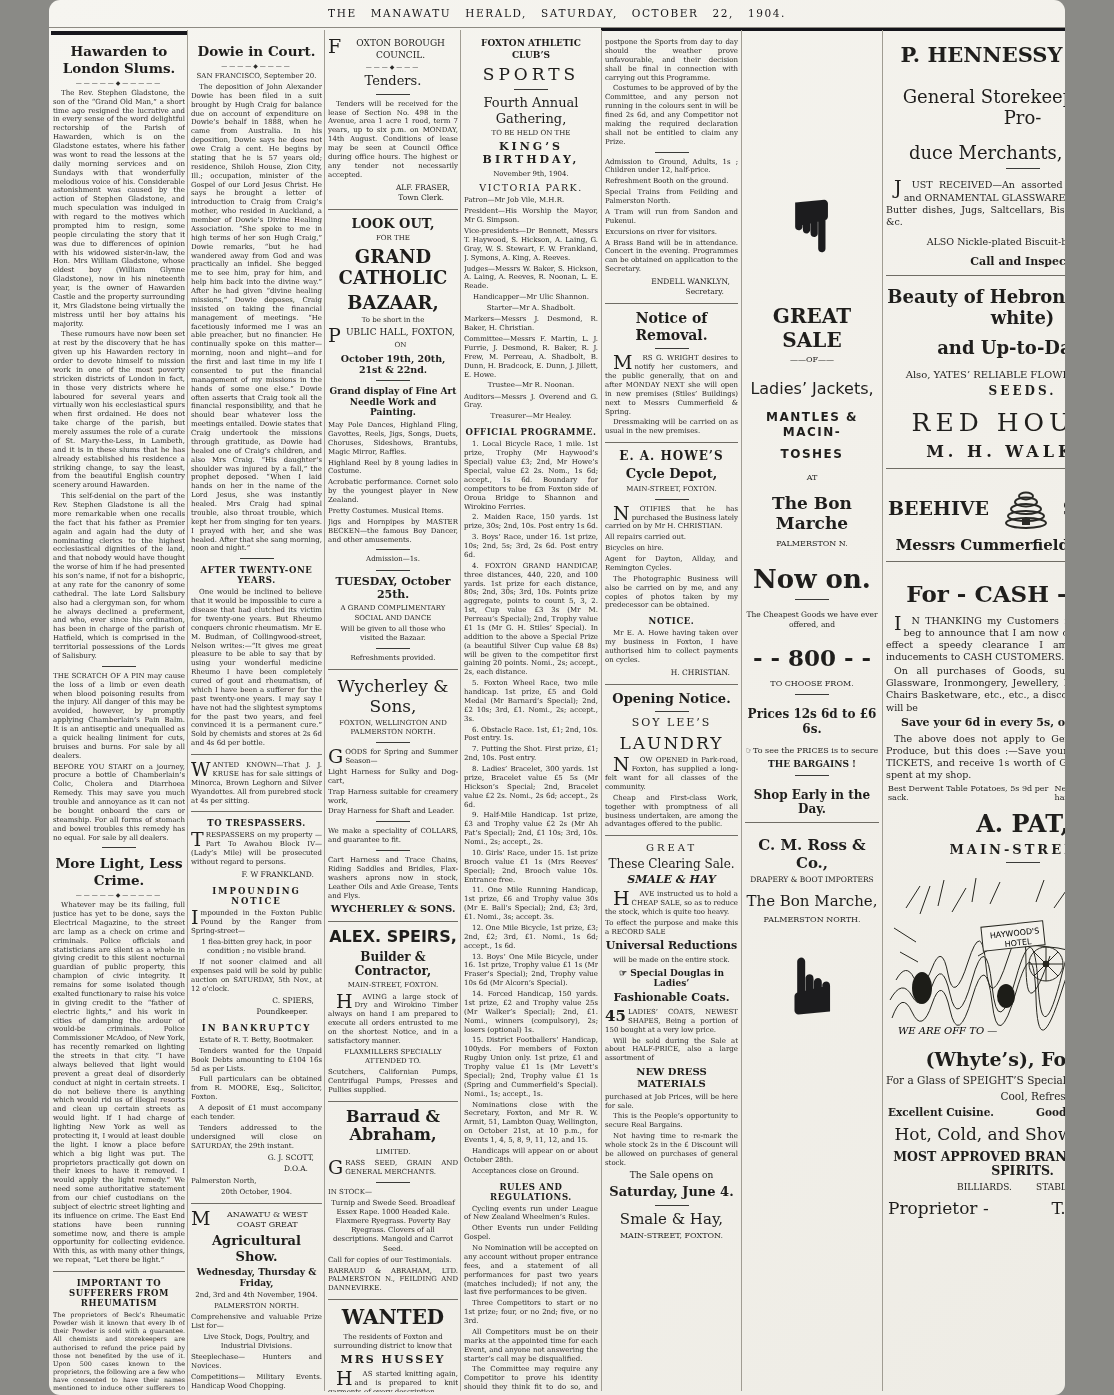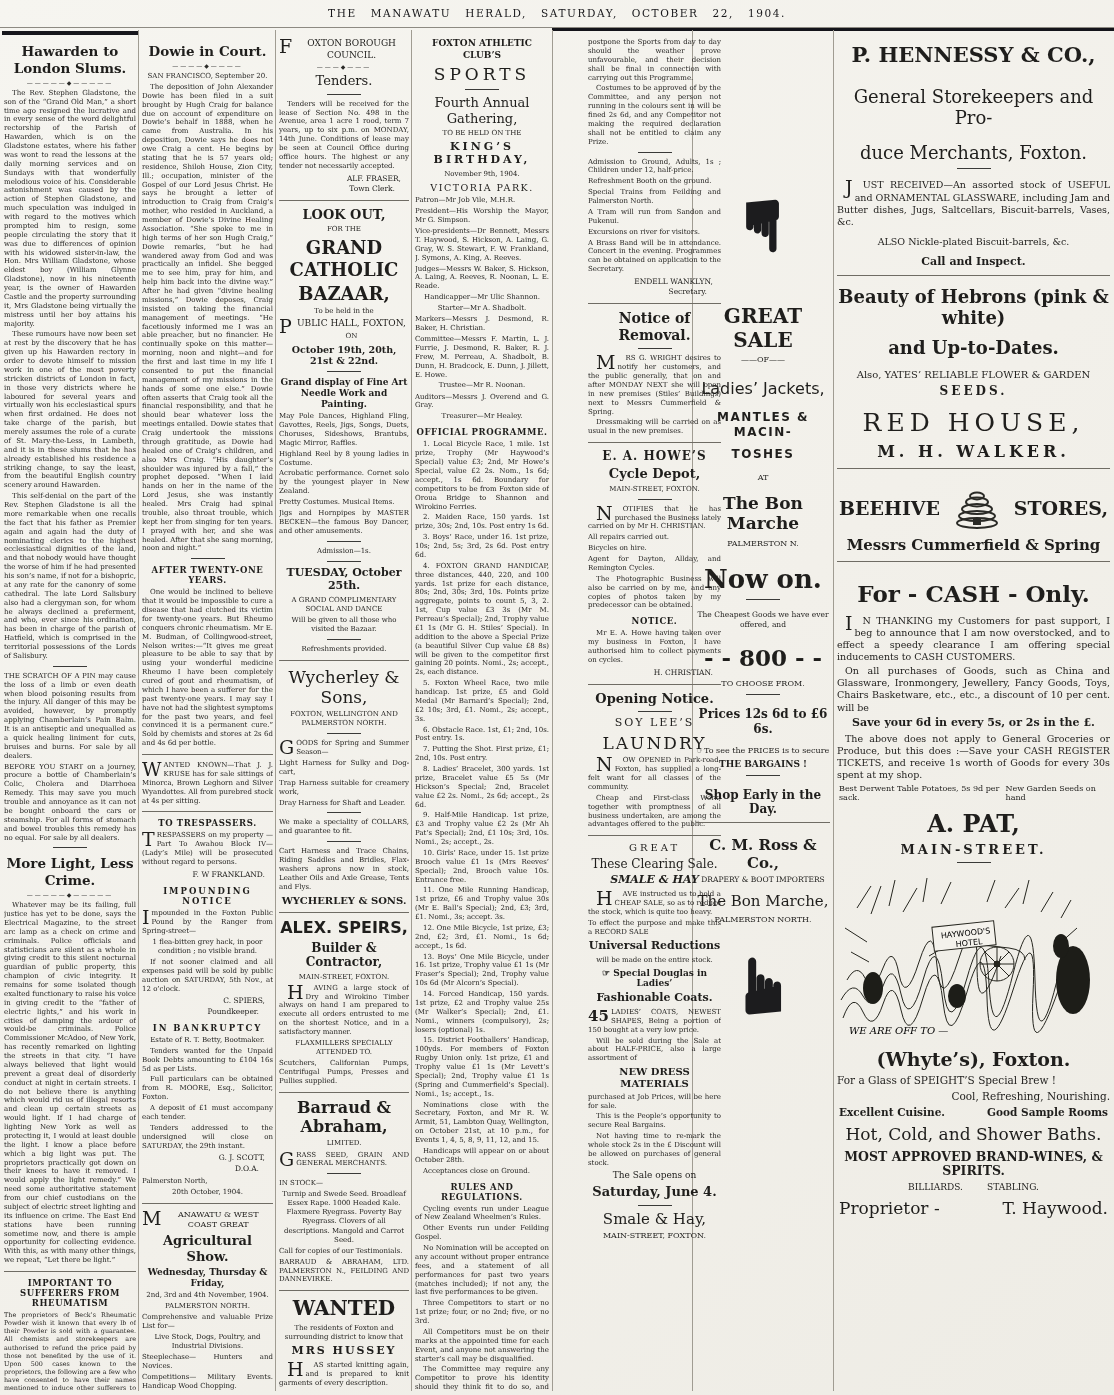--- a/index.html
+++ b/index.html
@@ -1,18 +1,18 @@
 <!DOCTYPE html>
 <html><head>
 <meta charset="utf-8">
 <style>
   html,body{margin:0;padding:0;background:#8a8a86;}
-  #page{position:relative;width:1114px;height:1395px;margin:0 auto;overflow:hidden;
+  #page{position:relative;width:1016px;height:1395px;margin:0 auto;overflow:hidden;
         background:linear-gradient(135deg,#f6f5f0 0%,#f2f0ea 55%,#eeece5 100%);
-        color:#1f1e1c;font-family:"DejaVu Serif",serif;}
+        color:#1f1e1c;font-family:"DejaVu Serif",serif;border-radius:11px;}
   .masthead{position:absolute;top:7px;left:0;right:0;text-align:center;
         font-size:10.5px;letter-spacing:1.6px;word-spacing:9px;color:#17171a;}
   .top-rule{position:absolute;left:0;right:0;top:27px;height:1px;background:#8d8a82;}
   .top-rule-heavy{position:absolute;left:552px;right:0;top:28px;height:3px;background:#14141a;}
   .top-smudge{position:absolute;left:2px;width:136px;top:31px;height:4px;background:#17171c;}
   .vrule{position:absolute;top:30px;bottom:4px;width:1px;background:#a09c92;}
   .col{position:absolute;top:36px;height:1356px;overflow:hidden;}
   .h1{font-family:"DejaVu Serif",serif;font-weight:700;font-size:13.5px;line-height:1.25;
       text-align:center;margin:7px 0 2px;}
   .h2{font-family:"DejaVu Serif",serif;font-weight:700;font-size:8.5px;letter-spacing:.6px;
@@ -110,28 +110,28 @@
       <div class="p0">Comprehensive and valuable Prize List for—</div>
       <div class="ctr">Live Stock, Dogs, Poultry, and Industrial Divisions.</div>
       <div class="p0">Steeplechase— Hunters and Novices.</div>
       <div class="p0">Competitions— Military Events. Handicap Wood Chopping.</div>
     </div>
   <div class="col" style="left:279px;width:130px">
       <div class="ctr" style="font-size: 9px;"><span class="dropcap">F</span><span>OXTON BOROUGH COUNCIL.</span></div>
       <div class="ornament">———◆———</div>
       <div class="d" style="font-size: 13px;">Tenders.</div>
       <div class="rule-short"></div>
-      <div class="p">Tenders will be received for the lease of Section No. 498 in the Avenue, area 1 acre 1 rood, term 7 years, up to six p.m. on MONDAY, 14th June. Conditions of lease may be seen at Council Office during office hours. The highest or any tender not necessarily accepted.</div>
+      <div class="p">Tenders will be received for the lease of Section No. 498 in the Avenue, area 1 acre 1 rood, term 7 years, up to six p.m. on MONDAY, 14th August. Conditions of lease may be seen at Council Office during office hours. The highest or any tender not necessarily accepted.</div>
       <div class="sig"><span>ALF. FRASER,</span><span class="l2">Town Clerk.</span></div>
       <div class="rule-long"></div>
       <div class="d" style="font-size: 13px; font-weight: 700;">LOOK OUT,</div>
       <div class="ctr">FOR THE</div>
       <div class="d" style="font-size: 18px; font-weight: 700;">GRAND CATHOLIC</div>
       <div class="d" style="font-size: 18px; font-weight: 700;">BAZAAR,</div>
-      <div class="ctr">To be held in the</div>
+      <div class="ctr">To be short in the</div>
       <div class="ctr" style="font-size: 9px;"><span class="dropcap">P</span><span>UBLIC HALL, FOXTON,</span></div>
       <div class="ctr">ON</div>
       <div class="d" style="font-size: 9.5px; font-weight: 700;">October 19th, 20th, 21st &amp; 22nd.</div>
       <div class="rule-short"></div>
       <div class="d" style="font-size: 9px; font-weight: 700;">Grand display of Fine Art Needle Work and Painting.</div>
       <div class="p0">May Pole Dances, Highland Fling, Gavottes, Reels, Jigs, Songs, Duets, Choruses, Sideshows, Brantubs, Magic Mirror, Raffles.</div>
       <div class="p0">Highland Reel by 8 young ladies in Costume.</div>
       <div class="p0">Acrobatic performance. Cornet solo by the youngest player in New Zealand.</div>
       <div class="p0">Pretty Costumes. Musical Items.</div>
       <div class="p0">Jigs and Hornpipes by MASTER BECKEN—the famous Boy Dancer, and other amusements.</div>
@@ -218,21 +218,21 @@
       <div class="p">Handicaps will appear on or about October 28th.</div>
       <div class="p">Acceptances close on Ground.</div>
       <div class="h2">RULES AND REGULATIONS.</div>
       <div class="p">Cycling events run under League of New Zealand Wheelmen’s Rules.</div>
       <div class="p">Other Events run under Feilding Gospel.</div>
       <div class="p">No Nomination will be accepted on any account without proper entrance fees, and a statement of all performances for past two years (matches included); if not any, the last five performances to be given.</div>
       <div class="p">Three Competitors to start or no 1st prize; four, or no 2nd; five, or no 3rd.</div>
       <div class="p">All Competitors must be on their marks at the appointed time for each Event, and anyone not answering the starter’s call may be disqualified.</div>
       <div class="p">The Committee may require any Competitor to prove his identity should they think fit to do so, and will reserve the right to strike out any event should there not be sufficient entries to satisfy them.</div>
     </div>
-  <div class="col" style="left:588px;width:133px">
+  <div class="col" style="left:556px;width:133px">
       <div class="p0">postpone the Sports from day to day should the weather prove unfavourable, and their decision shall be final in connection with carrying out this Programme.</div>
       <div class="p">Costumes to be approved of by the Committee, and any person not running in the colours sent in will be fined 2s 6d, and any Competitor not making the required declaration shall not be entitled to claim any Prize.</div>
       <div class="rule-short"></div>
       <div class="p0">Admission to Ground, Adults, 1s ; Children under 12, half-price.</div>
       <div class="p0">Refreshment Booth on the ground.</div>
       <div class="p0">Special Trains from Feilding and Palmerston North.</div>
       <div class="p0">A Tram will run from Sandon and Pukenui.</div>
       <div class="p0">Excursions on river for visitors.</div>
       <div class="p0">A Brass Band will be in attendance. Concert in the evening. Programmes can be obtained on application to the Secretary.</div>
       <div class="sig"><span>ENDELL WANKLYN,</span><span class="l2">Secretary.</span></div>

